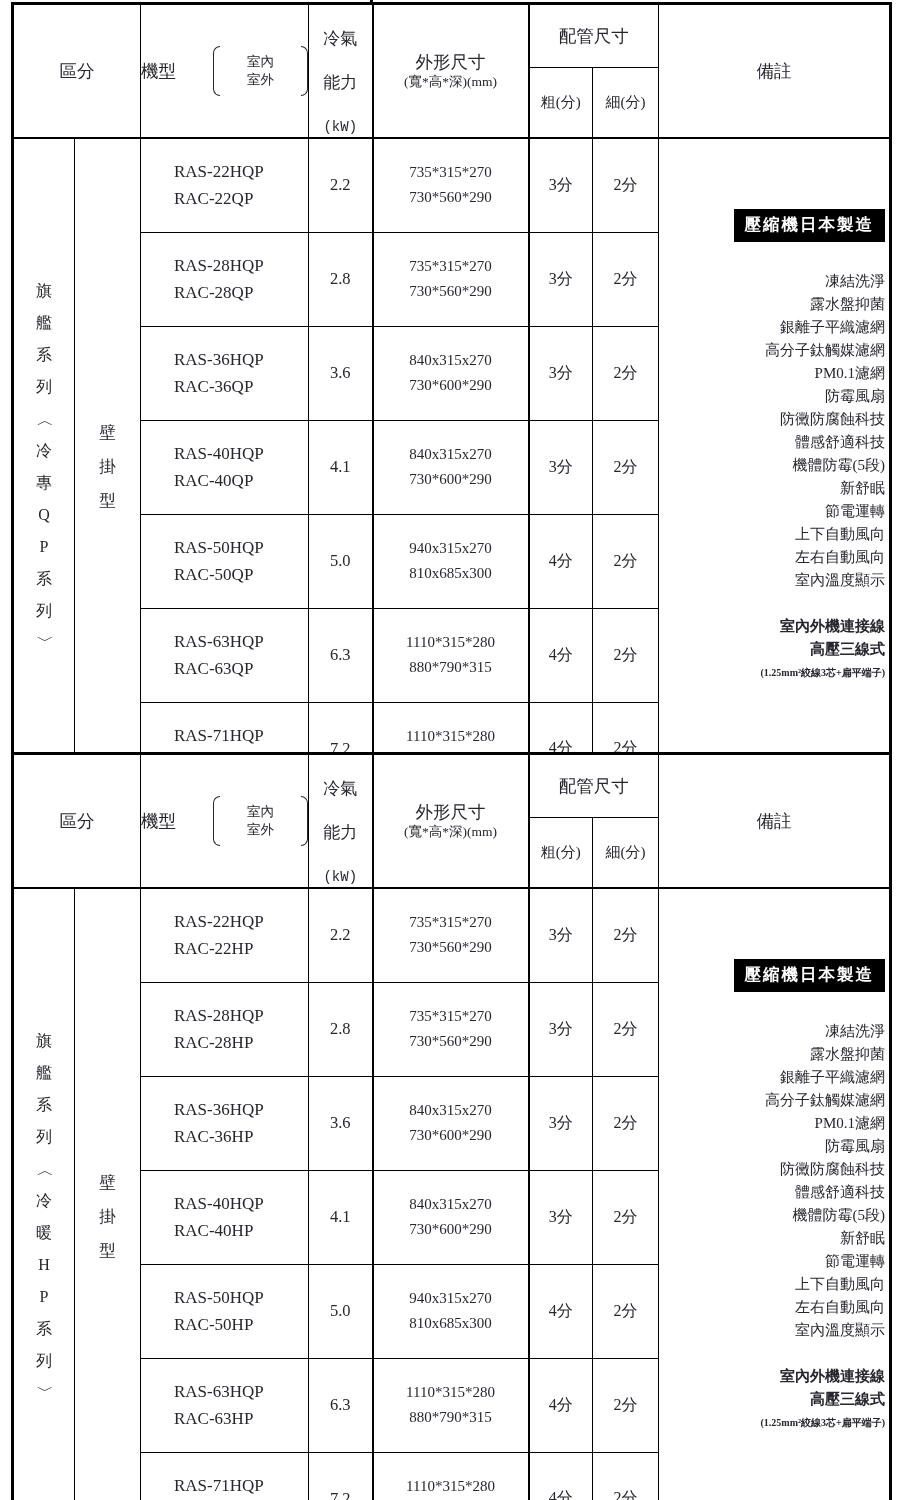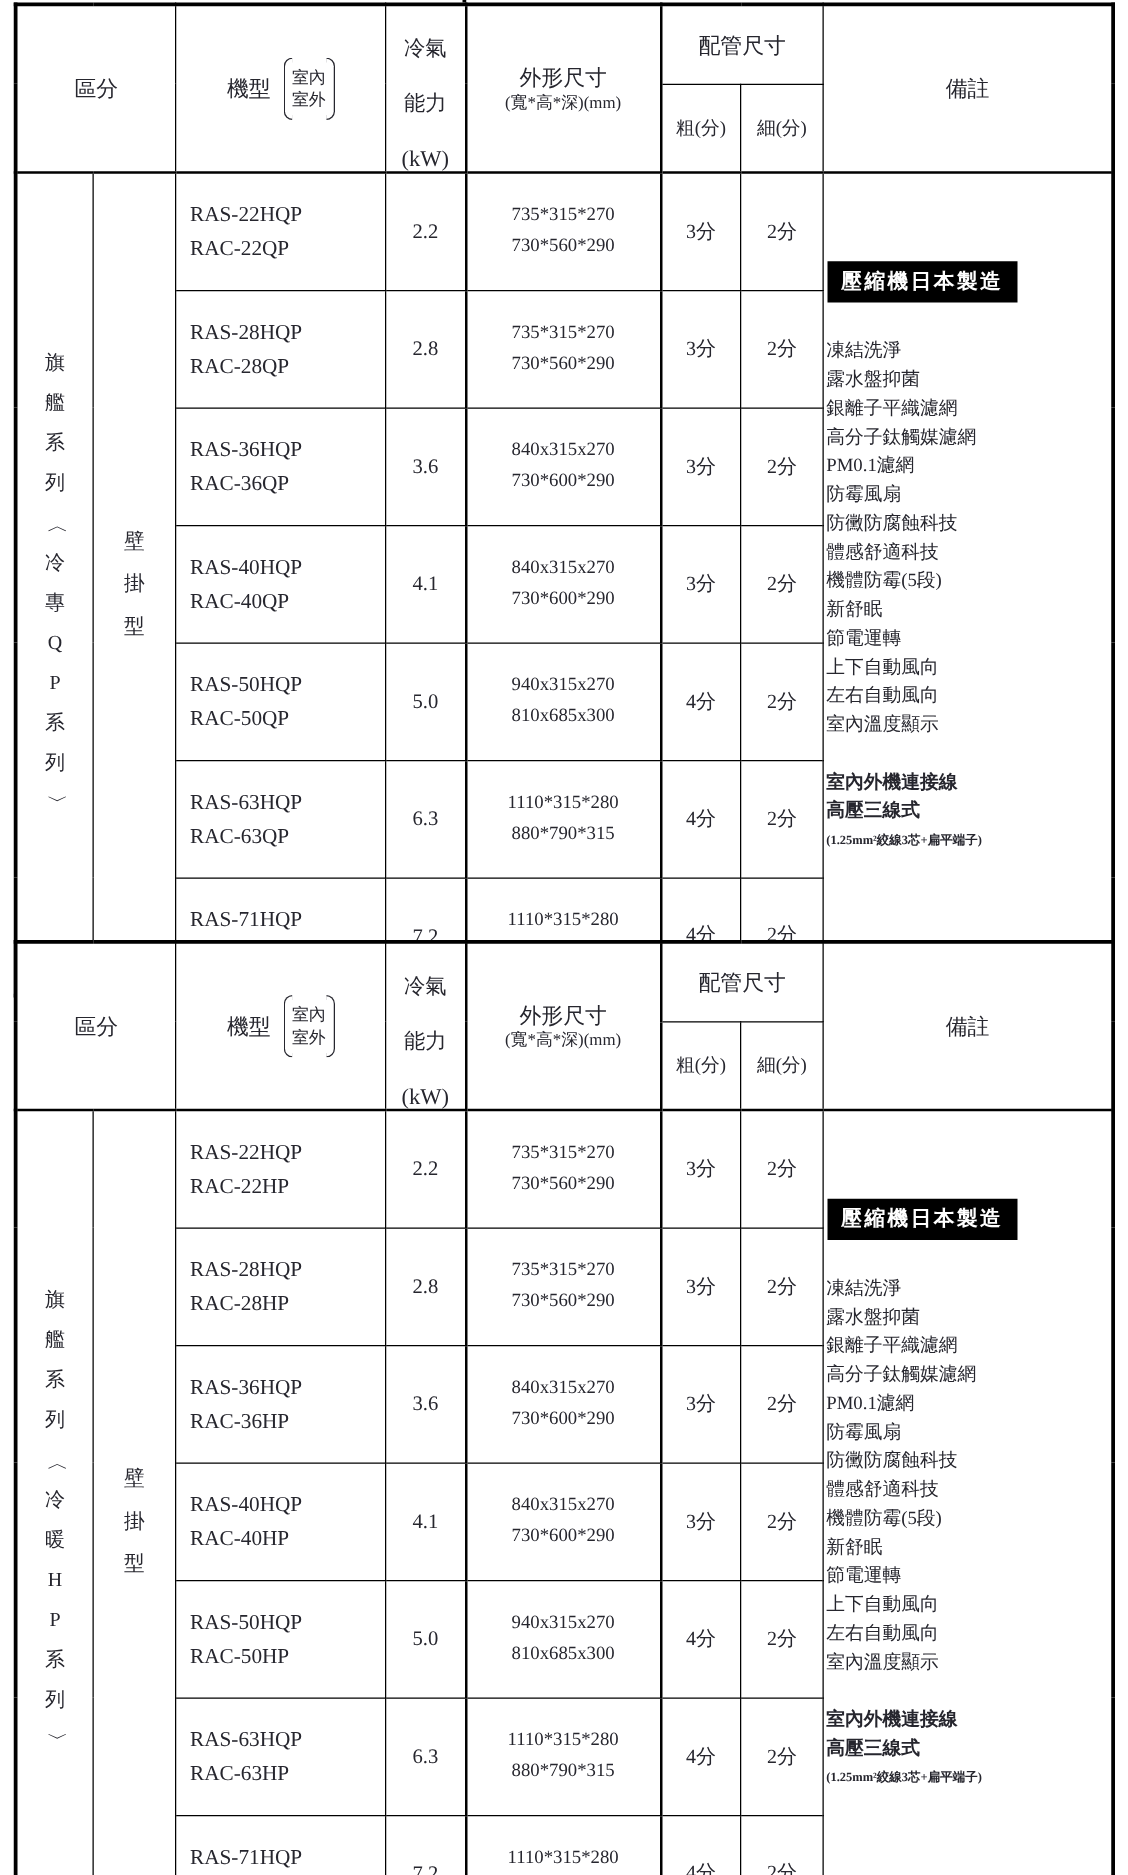--- a/index.html
+++ b/index.html
@@ -30,46 +30,46 @@
   tbody tr:first-child td { border-top-width:2.5px; }
 
   tr.hr1 { height:38px; }
   tr.hr2 { height:42px; }
   tr.br  { height:94px; }
 
   th { font-size:17.5px; }
   .sub { font-size:15px; }
   .unit { font-size:13.5px; }
 
-  .model-hd { display:flex; align-items:center; justify-content:center; }
+  .model-hd { display:flex; align-items:center; justify-content:space-between; }
   .model-hd > span:first-child { margin-right:10px; }
   .brkt { display:inline-block; width:7px; height:50px; border:1.5px solid #26262e; box-sizing:border-box; }
   .brkt-l { border-right:none; border-radius:7px 0 0 7px; margin-right:-3px; }
   .brkt-r { border-left:none; border-radius:0 7px 7px 0; margin-left:-3px; }
   .io { display:inline-flex; flex-direction:column; font-size:13.5px; line-height:18px; padding:0 3px; }
 
   .cap-hd div { line-height:20px; font-size:17px;margin-top:24px; }
-  .cap-hd .unit { font-size:18px; }
+  .cap-hd .unit { font-size:14px;font-family:Liberation Mono, monospace; }
   .dim-hd div { line-height:22px; }
   .dim-hd .unit { line-height:18px; }
 
   .series, .mount { background:#fff; }
   .vstack { display:flex; flex-direction:column; align-items:center; justify-content:center; height:100%; font-size:16px; }
   .vstack div { line-height:32px; }
   .mount .vstack div { line-height:34px; font-size:16.5px; }
   .vstack .rot { transform:rotate(90deg); }
 
-  td.model { text-align:left; padding-left:11px; font-size:17px;margin-top:40px; }
+  td.model { text-align:left; padding-left:33px; font-size:17px;margin-top:40px; }
   td.model div { line-height:27px; }
   td.cap { font-size:16.5px;text-align:center; }
   td.dim { font-size:15px; }
   td.dim div { line-height:25px; }
   td.pipe { font-size:16px; }
 
-  td.remarks { vertical-align:top; text-align:left; padding:70px 4px 0 2px; font-size:15px; }
+  td.remarks { vertical-align:top; text-align:right; padding:70px 4px 0 2px; font-size:15px; }
   .badge {
     display:inline-block; background:#000; color:#fff;
     font-family:"Liberation Sans","DejaVu Sans",sans-serif;
     font-weight:bold; font-size:16.5px; letter-spacing:2px;
     padding:5px 11px 6px; margin-left:1px;
   }
   .features { margin-top:28px; }
   .features div, .connection div { line-height:23px; }
   .connection { margin-top:23px;font-weight:bold; }
   .connection .small { font-size:10px; }

